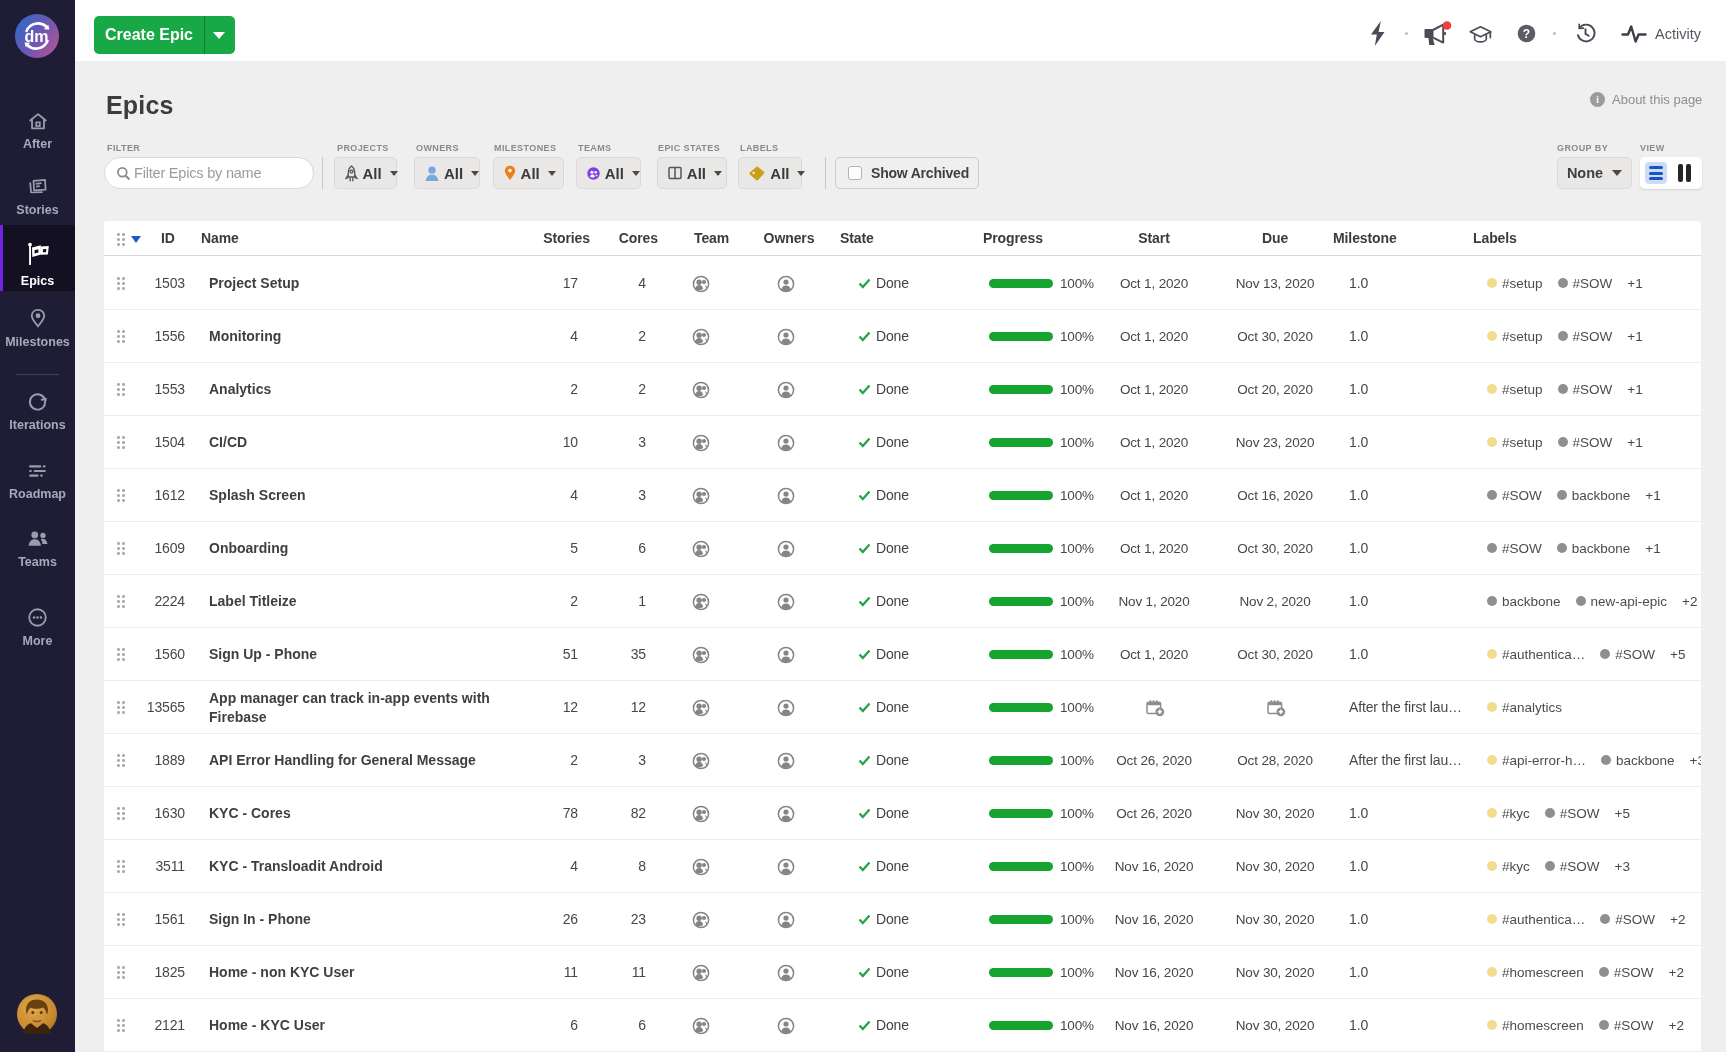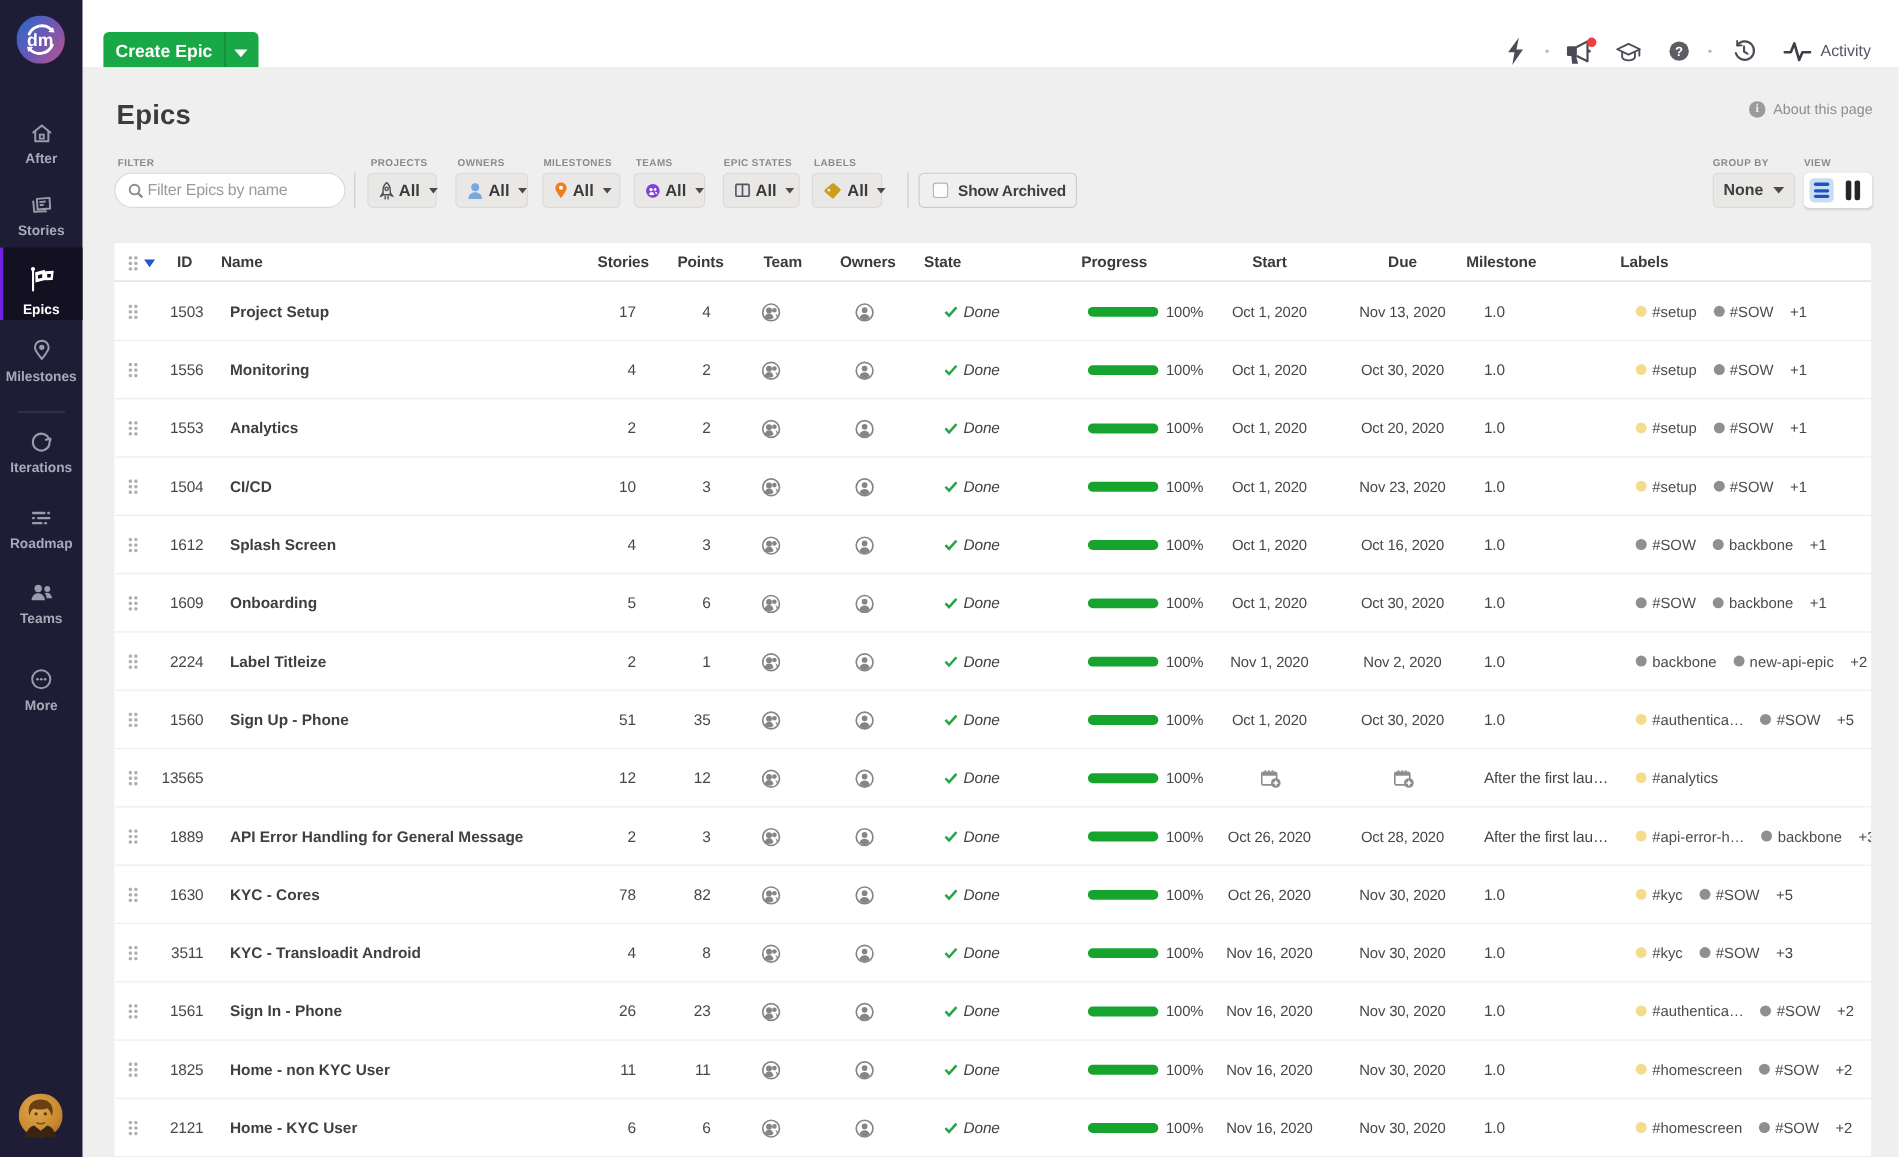--- a/index.html
+++ b/index.html
@@ -8,21 +8,21 @@
 
 #sidebar { position:absolute; left:0; top:0; width:75px; height:1052px; background:#1f1d36; z-index:5; }
 .navitem { position:absolute; left:0; width:75px; text-align:center; }
 .navitem svg { display:block; margin:0 auto; }
 .navlbl { font-size:12.5px; font-weight:600; color:#a9a8b8; margin-top:5px; }
 #epicsel { position:absolute; left:0; top:225px; width:75px; height:66px; background:#121021; border-left:3px solid #7122e2; }
 #epicsel .navlbl { color:#fff; }
 .sdiv { position:absolute; left:16px; width:43px; height:1px; background:#413f58; }
 
 
-#topbar { position:absolute; left:75px; top:16px; width:1651px; height:75px; background:#fff; }
+#topbar { position:absolute; left:75px; top:3px; width:1651px; height:75px; background:#fff; }
 #createbtn { position:absolute; left:19px; top:13px; width:141px; height:38px; background:#18a946; border-radius:5px; }
 #createbtn .txt { position:absolute; left:0; top:0; width:110px; height:38px; line-height:38px; text-align:center; color:#fff; font-size:16px; font-weight:700; }
 #createbtn .sep { position:absolute; left:110px; top:0; width:1px; height:38px; background:rgba(0,0,0,0.25); }
 #createbtn .car { position:absolute; left:119px; top:16px; width:0; height:0; border-left:6px solid transparent; border-right:6px solid transparent; border-top:7px solid #fff; }
 #searchbox { position:absolute; left:181px; top:11px; width:292px; height:39px; background:#f0efef; border-radius:13px; }
 #searchbox .ph { position:absolute; left:32px; top:10px; font-size:15.5px; font-style:italic; color:#8b8b8b; }
 .topico { position:absolute; top:0; height:61px; display:flex; align-items:center; }
 .tdot { position:absolute; top:29px; width:3px; height:3px; border-radius:50%; background:#b9b9bf; }
 #activity { position:absolute; left:1546px; top:0; height:61px; display:flex; align-items:center; color:#565662; font-size:15px; font-weight:400; }
 #activity svg { margin-right:8px; } #activity { font-size:14.5px; }
@@ -57,21 +57,21 @@
 .drag { position:absolute; }
 .drag i { position:absolute; width:2.5px; height:2.5px; border-radius:50%; }
 #thead .drag { left:0; top:0; }
 .hcaret { position:absolute; width:0; height:0; border-left:5.5px solid transparent; border-right:5.5px solid transparent; border-top:7px solid #2057c9; }
 .row { position:relative; width:1597px; height:53px; border-bottom:1px solid #ececec; font-size:14px; letter-spacing:-0.15px; }
 .row .id { position:absolute; left:30px; top:18px; width:51px; text-align:right; color:#474747; }
 .row .name { position:absolute; left:105px; top:18px; width:310px; font-weight:700; color:#3f3f3f; letter-spacing:0; }
 .row .name.wrap { top:8px; line-height:19px; }
 .row .num { position:absolute; top:18px; width:60px; text-align:right; color:#474747; }
 .row .cicon { position:absolute; top:17.5px; }
-.row .state { position:absolute; left:754px; top:18px; color:#424242;font-style:italic; }
+.row .state { position:absolute; left:754px; top:18px; color:#424242; }
 .row .state svg { vertical-align:-1px; }
 .row .state span { margin-left:5px; }
 .row .pbar { position:absolute; left:885px; top:22px; width:64px; height:9px; border-radius:4.5px; background:#17a42e; }
 .row .pct { position:absolute; left:956px; top:18.5px; color:#474747; font-size:13.5px; }
 .row .date { position:absolute; top:18.5px; width:120px; text-align:center; color:#474747; font-size:13.5px; }
 .row .cal { position:absolute; top:18px; }
 .row .mile { position:absolute; left:1245px; top:18px; width:119px; color:#474747; white-space:nowrap; overflow:hidden; text-overflow:ellipsis; }
 .labels { position:absolute; left:1383px; top:18.5px; width:220px; white-space:nowrap; color:#4c4c4c; font-size:13.5px; letter-spacing:0; }
 .lab { margin-right:15px; }
 .lab b { display:inline-block; width:10px; height:10px; border-radius:50%; margin-right:5px; }
@@ -347,21 +347,21 @@
           <i style="left:18px;top:12px;background:#aeaeae"></i>
           <i style="left:13px;top:17px;background:#aeaeae"></i>
           <i style="left:18px;top:17px;background:#aeaeae"></i>
           <i style="left:13px;top:22px;background:#aeaeae"></i>
           <i style="left:18px;top:22px;background:#aeaeae"></i>
         </div>
 <div class="hcaret" style="left:27px;top:15px"></div>
 <div style="left:57px">ID</div>
 <div style="left:97px">Name</div>
 <div style="left:426px;width:60px;text-align:right">Stories</div>
-<div style="left:494px;width:60px;text-align:right">Points</div>
+<div style="left:494px;width:60px;text-align:right">Cores</div>
 <div style="left:590px;width:60px;text-align:left">Team</div>
 <div style="left:655px;width:60px;text-align:center">Owners</div>
 <div style="left:736px">State</div>
 <div style="left:879px">Progress</div>
 <div style="left:990px;width:120px;text-align:center">Start</div>
 <div style="left:1111px;width:120px;text-align:center">Due</div>
 <div style="left:1229px">Milestone</div>
 <div style="left:1369px">Labels</div>
 </div>
       <div style="position:absolute;left:0;top:36px">
@@ -648,20 +648,21 @@
 <div class="row">
 <div class="drag">
             <i style="left:13px;top:20px;background:#aeaeae"></i>
             <i style="left:18px;top:20px;background:#aeaeae"></i>
             <i style="left:13px;top:25px;background:#aeaeae"></i>
             <i style="left:18px;top:25px;background:#aeaeae"></i>
             <i style="left:13px;top:30px;background:#aeaeae"></i>
             <i style="left:18px;top:30px;background:#aeaeae"></i>
           </div>
 <div class="id">13565</div>
+<div class="name wrap">App manager can track in-app events with Firebase</div>
 <div class="num" style="left:414px">12</div>
 <div class="num" style="left:482px">12</div>
 <div class="cicon" style="left:588px"><svg width="18" height="18" viewBox="0 0 18 18">
               <circle cx="9" cy="9" r="7.6" fill="none" stroke="#858585" stroke-width="1.5"></circle>
               <circle cx="7.1" cy="7.3" r="2.7" fill="#858585"></circle>
               <circle cx="12" cy="7" r="2.1" fill="#858585"></circle>
               <path d="M3 14.1 C3.6 11.4 5.1 10.1 7.2 10.1 C9.3 10.1 10.7 11.4 11.2 14 A7.6 7.6 0 0 1 3 14.1 Z" fill="#858585"></path>
               <path d="M12.7 10.2 C13.9 10.4 14.8 11.2 15.3 12.5 A7.6 7.6 0 0 1 14.2 13.9 C14 12.5 13.5 11.1 12.7 10.2 Z" fill="#858585"></path>
             </svg></div>
 <div class="cicon" style="left:673px"><svg width="18" height="18" viewBox="0 0 18 18">

